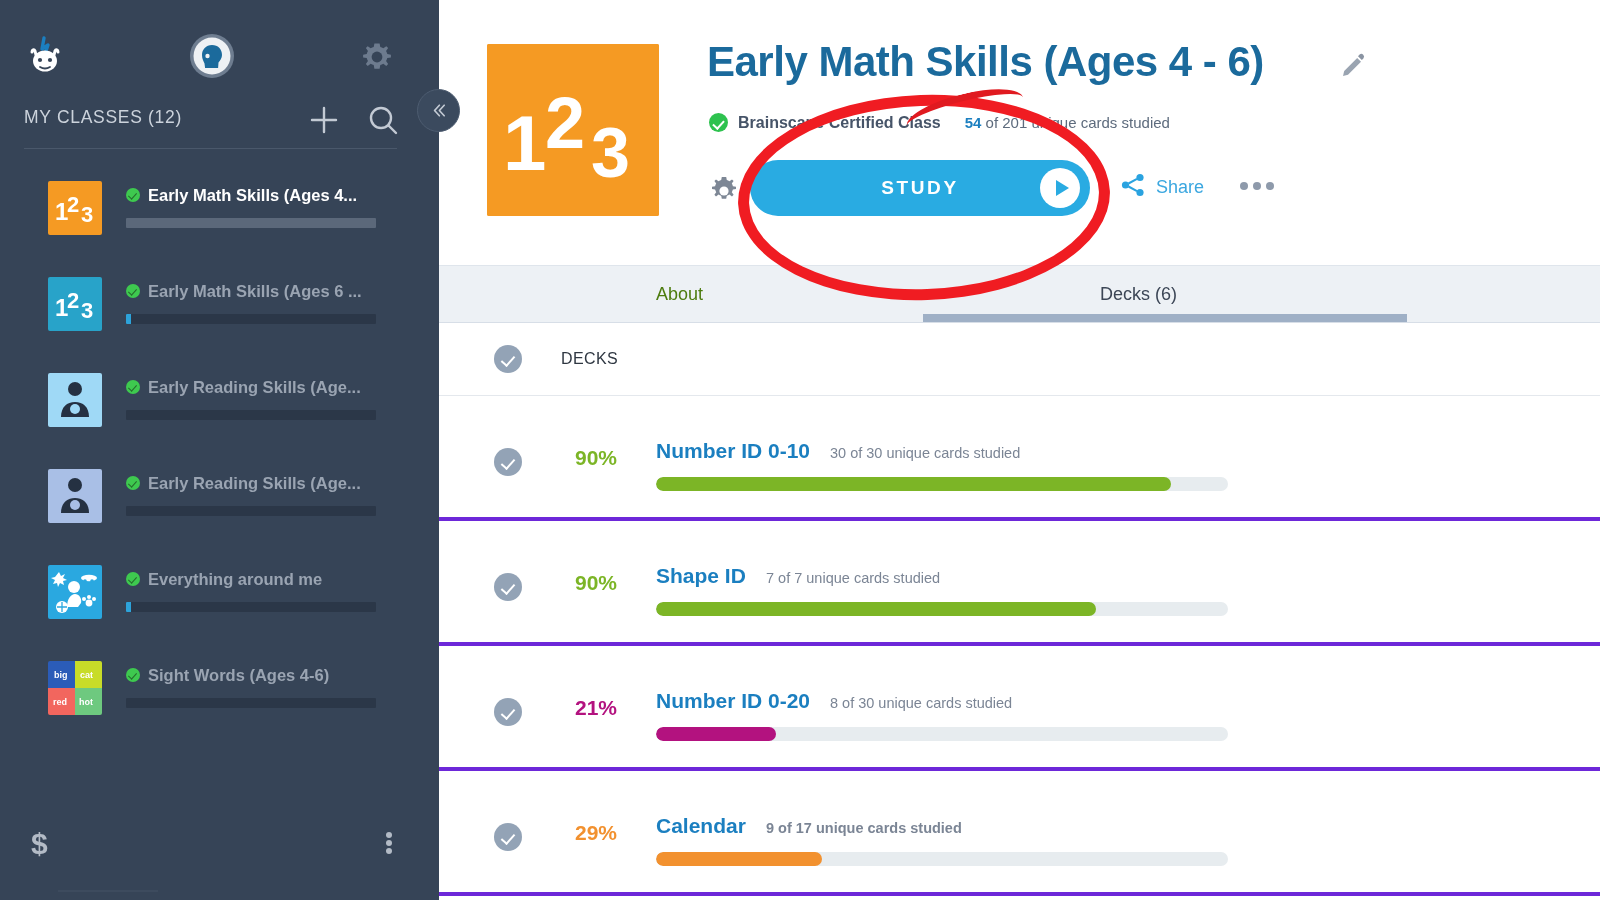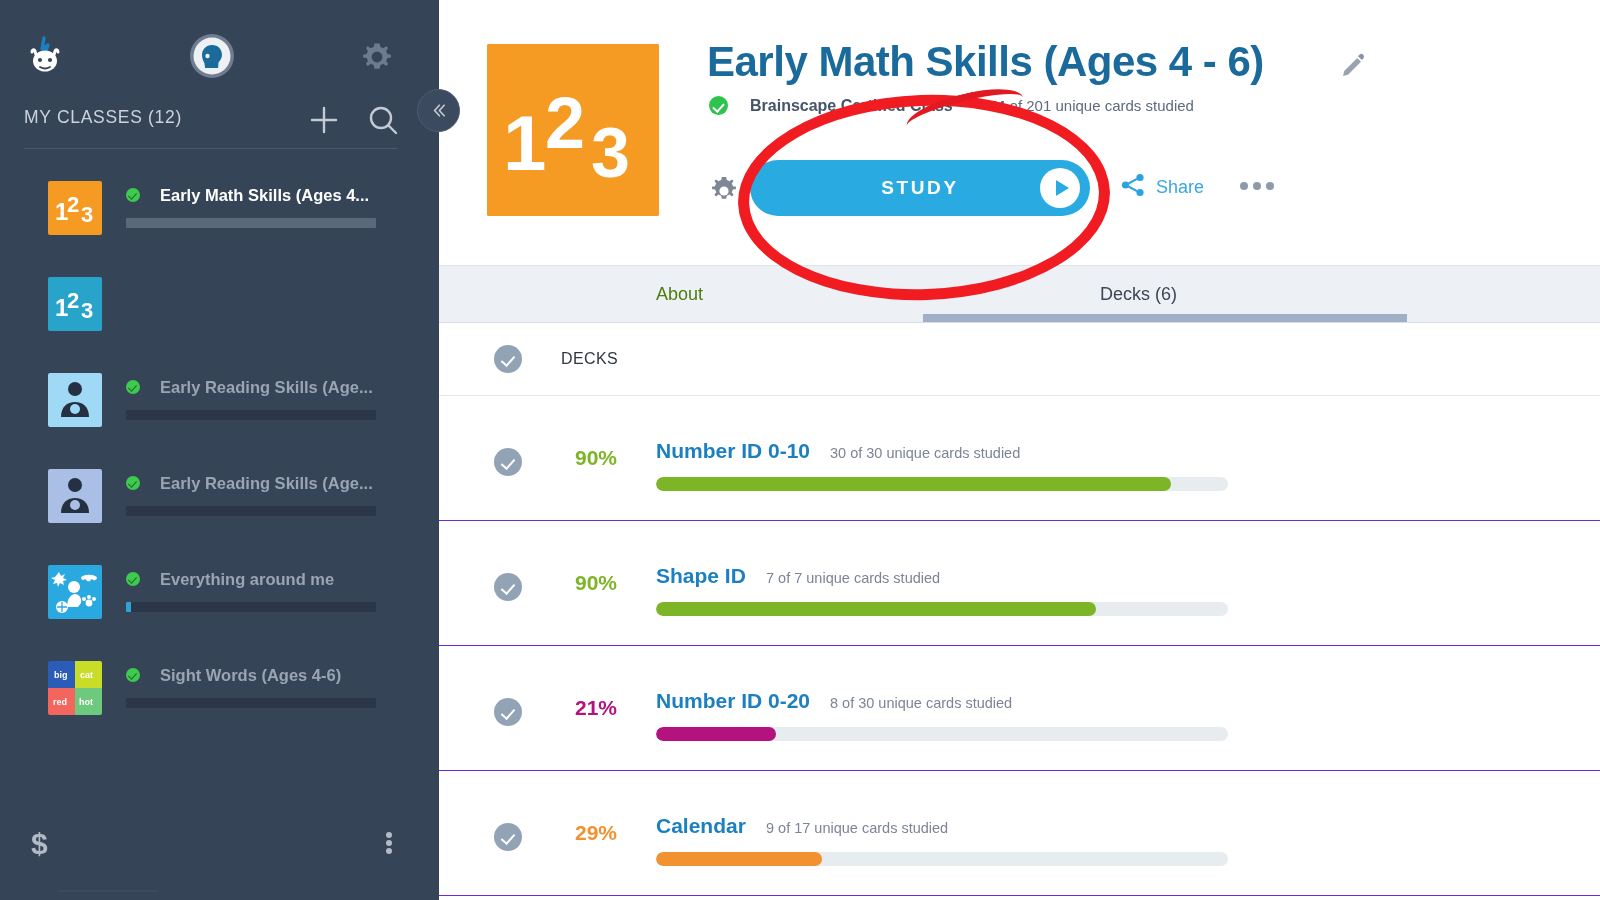--- a/index.html
+++ b/index.html
@@ -37,21 +37,21 @@
 
   .class-list { position:absolute; left:0; top:160px; width:439px; }
   .class-item {
     position:relative; height:96px; padding-left:48px; cursor:pointer;
   }
   .class-thumb {
     position:absolute; left:48px; top:21px; width:54px; height:54px;
     border-radius:2px; overflow:hidden;
   }
   .ci-body { position:absolute; left:126px; top:24px; width:250px; }
-  .ci-row { display:flex; align-items:center; gap:20px; height:22px;text-align:center; }
+  .ci-row { display:flex; align-items:center; gap:8px; height:22px;text-align:center; }
   .dot-check {
     width:14px; height:14px; border-radius:50%; background:#3ec94f;
     flex:0 0 auto; position:relative;
   }
   .dot-check::after {
     content:""; position:absolute; left:4px; top:3px;
     width:4px; height:7px; border:solid #246b2c; border-width:0 1.6px 1.6px 0;
     transform:rotate(42deg);
   }
   .ci-name {
@@ -91,21 +91,21 @@
   }
   .hero-right { position:absolute; left:268px; top:0; right:0; height:265px; }
 
   .class-title {
     position:absolute; left:0; top:38px;
     font-size:42px; font-weight:bold; color:#1b6a9c; letter-spacing:-0.5px;
     white-space:nowrap;
   }
   .edit-pencil { position:absolute; left:630px; top:52px; width:30px; height:30px; cursor:pointer; }
 
-  .meta-row { position:absolute; left:2px; top:96px; display:flex; align-items:center; gap:12px;text-align:right; }
+  .meta-row { position:absolute; left:2px; top:113px; display:flex; align-items:center; gap:0;text-align:right; }
   .cert-badge {
     width:19px; height:19px; border-radius:50%; background:#2ec24f; position:relative;
     flex:0 0 auto;
   }
   .cert-badge::after {
     content:""; position:absolute; left:5.5px; top:4.5px;
     width:5px; height:9px; border:solid #fff; border-width:0 2.2px 2.2px 0;
     transform:rotate(42deg);
   }
   .cert-text {
@@ -175,21 +175,21 @@
   .deck-check::after {
     content:""; position:absolute; left:10px; top:8px;
     width:6px; height:11px; border:solid #fff; border-width:0 2.3px 2.3px 0;
     transform:rotate(42deg);
   }
   .decks-head-label {
     position:absolute; left:122px; top:27px; font-size:16px; color:#2f3742;
     letter-spacing:.4px;
   }
 
-  .deck-row { position:relative; height:125px; border-bottom:1px solid #6d28d9; }
+  .deck-row { position:relative; height:125px; border-bottom:4px solid #6d28d9; }
   .deck-row .deck-check { top:52px; }
   .deck-pct {
     position:absolute; left:122px; top:50px; width:70px; text-align:center;
     font-size:21px; font-weight:bold;
   }
   .deck-name {
     position:absolute; left:217px; top:43px; font-size:21px; font-weight:bold;
     color:#1b7fc0; cursor:pointer; white-space:nowrap;
   }
   .deck-sub {
@@ -293,20 +293,29 @@
     </div>
 
     <div class="class-item">
       <div class="class-thumb">
         <svg viewBox="0 0 54 54" width="54" height="54">
           <rect width="54" height="54" fill="#28a3c9"></rect>
           <text x="7" y="39" font-family="'Liberation Sans',sans-serif" font-size="24" font-weight="bold" fill="#fff">1</text>
           <text x="19" y="31" font-family="'Liberation Sans',sans-serif" font-size="22" font-weight="bold" fill="#fff">2</text>
           <text x="33" y="41" font-family="'Liberation Sans',sans-serif" font-size="22" font-weight="bold" fill="#fff">3</text>
         </svg>
+      </div>
+      <div class="ci-body">
+        <div class="ci-row">
+          <span class="dot-check"></span>
+          <span class="ci-name">Early Math Skills (Ages 6 ...</span>
+        </div>
+        <div class="ci-track">
+          <div class="ci-fill" style="width: 2%;"></div>
+        </div>
       </div>
     </div>
 
     <div class="class-item">
       <div class="class-thumb">
         <svg viewBox="0 0 54 54" width="54" height="54">
           <rect width="54" height="54" fill="#9fd9f6"></rect>
           <circle cx="27" cy="16" r="7" fill="#253142"></circle>
           <path d="M13 44 c0-10 6-15 14-15 s14 5 14 15 z" fill="#253142"></path>
           <circle cx="27" cy="36" r="5" fill="#9fd9f6"></circle>
@@ -530,21 +539,21 @@
     <div class="deck-sub" style="left: 391px;">8 of 30 unique cards studied</div>
     <div class="deck-track">
       <div class="deck-fill" style="width: 21%; background: rgb(179, 18, 127);"></div>
     </div>
   </div>
 
   <div class="deck-row">
     <div class="deck-check"></div>
     <div class="deck-pct" style="color: rgb(242, 145, 47);">29%</div>
     <div class="deck-name">Calendar</div>
-    <div class="deck-sub" style="left: 327px;">9 of 17 unique cards studied</div>
+    <div class="deck-sub" style="left: 327px; font-weight: bold;">9 of 17 unique cards studied</div>
     <div class="deck-track">
       <div class="deck-fill" style="width: 29%; background: rgb(242, 145, 47);"></div>
     </div>
   </div>
 
 </div>
 
 <div class="annot"></div>
 <div class="annot-tail"></div>
 

